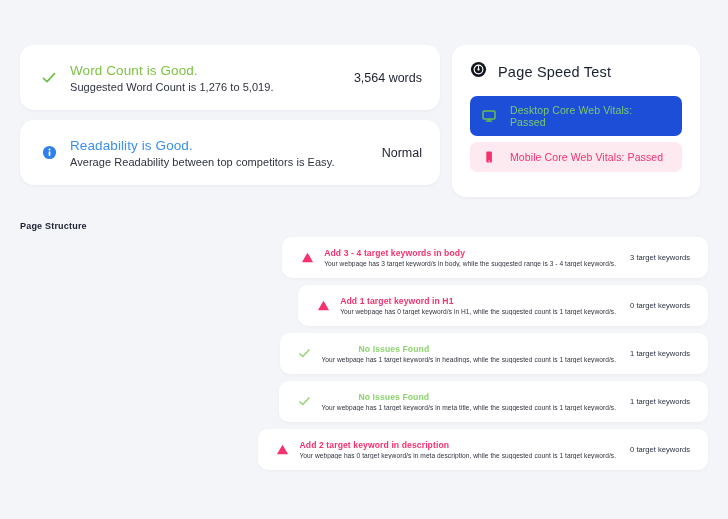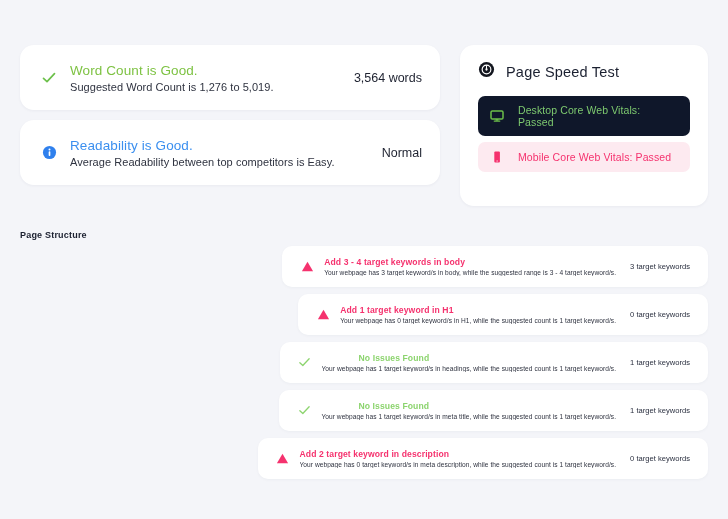--- a/index.html
+++ b/index.html
@@ -10,21 +10,21 @@
     background: #f4f5f9;
     font-family: "Liberation Sans", sans-serif;
     overflow: hidden;
   }
 
   .page { width: 728px; height: 519px; position: relative; }
 
   
   .top-row {
     display: flex;
-    gap: 20px;
+    gap: 12px;
     padding: 45px 20px 0 20px;
     align-items: flex-start;
   }
   .left-col { width: 420px; display: flex; flex-direction: column; gap: 10px; }
   .right-col { width: 248px; }
 
   .card {
     background: #ffffff;
     border-radius: 14px;
     box-shadow: 0 1px 3px rgba(30, 40, 80, 0.05);
@@ -81,22 +81,22 @@
   .vital {
     display: flex;
     align-items: center;
     gap: 14px;
     border-radius: 7px;
     padding: 8px 12px;
     margin-bottom: 6px;
     font-size: 10.5px;
     letter-spacing: .1px;
   }
-  .vital:last-child { margin-bottom: 16px; }
-  .vital-green { background: #0f172a; color: #7dc96f; }
+  .vital:last-child { margin-bottom: 7px; }
+  .vital-green { background: #1d4ed8; color: #7dc96f; }
   .vital-pink  { background: #fdeaf0; color: #f5326e; }
   .vital-ico { width: 14px; display:flex; align-items:center; justify-content:center; }
 
   
   .section-label {
     font-size: 9px;
     font-weight: bold;
     color: #1b2030;
     letter-spacing: .2px;
     padding: 24px 0 6px 20px;

